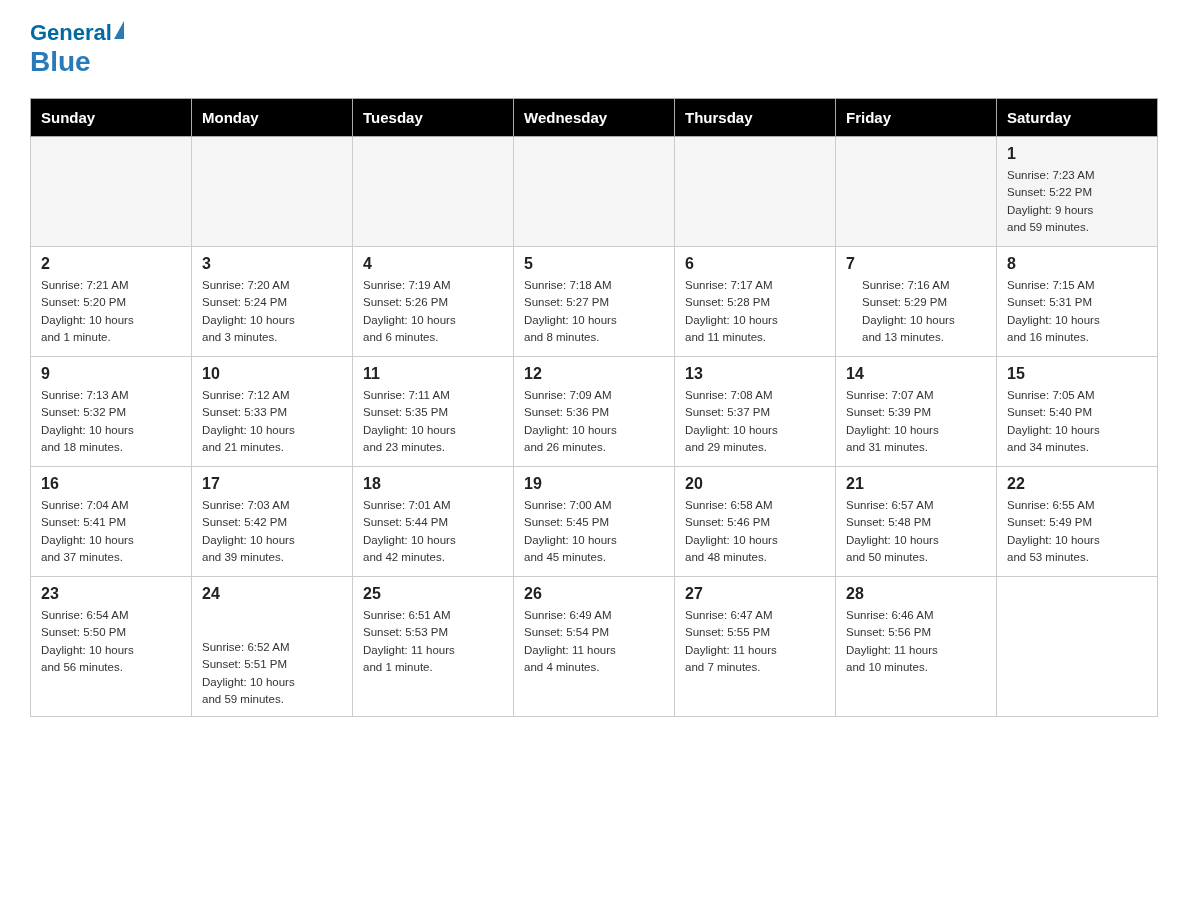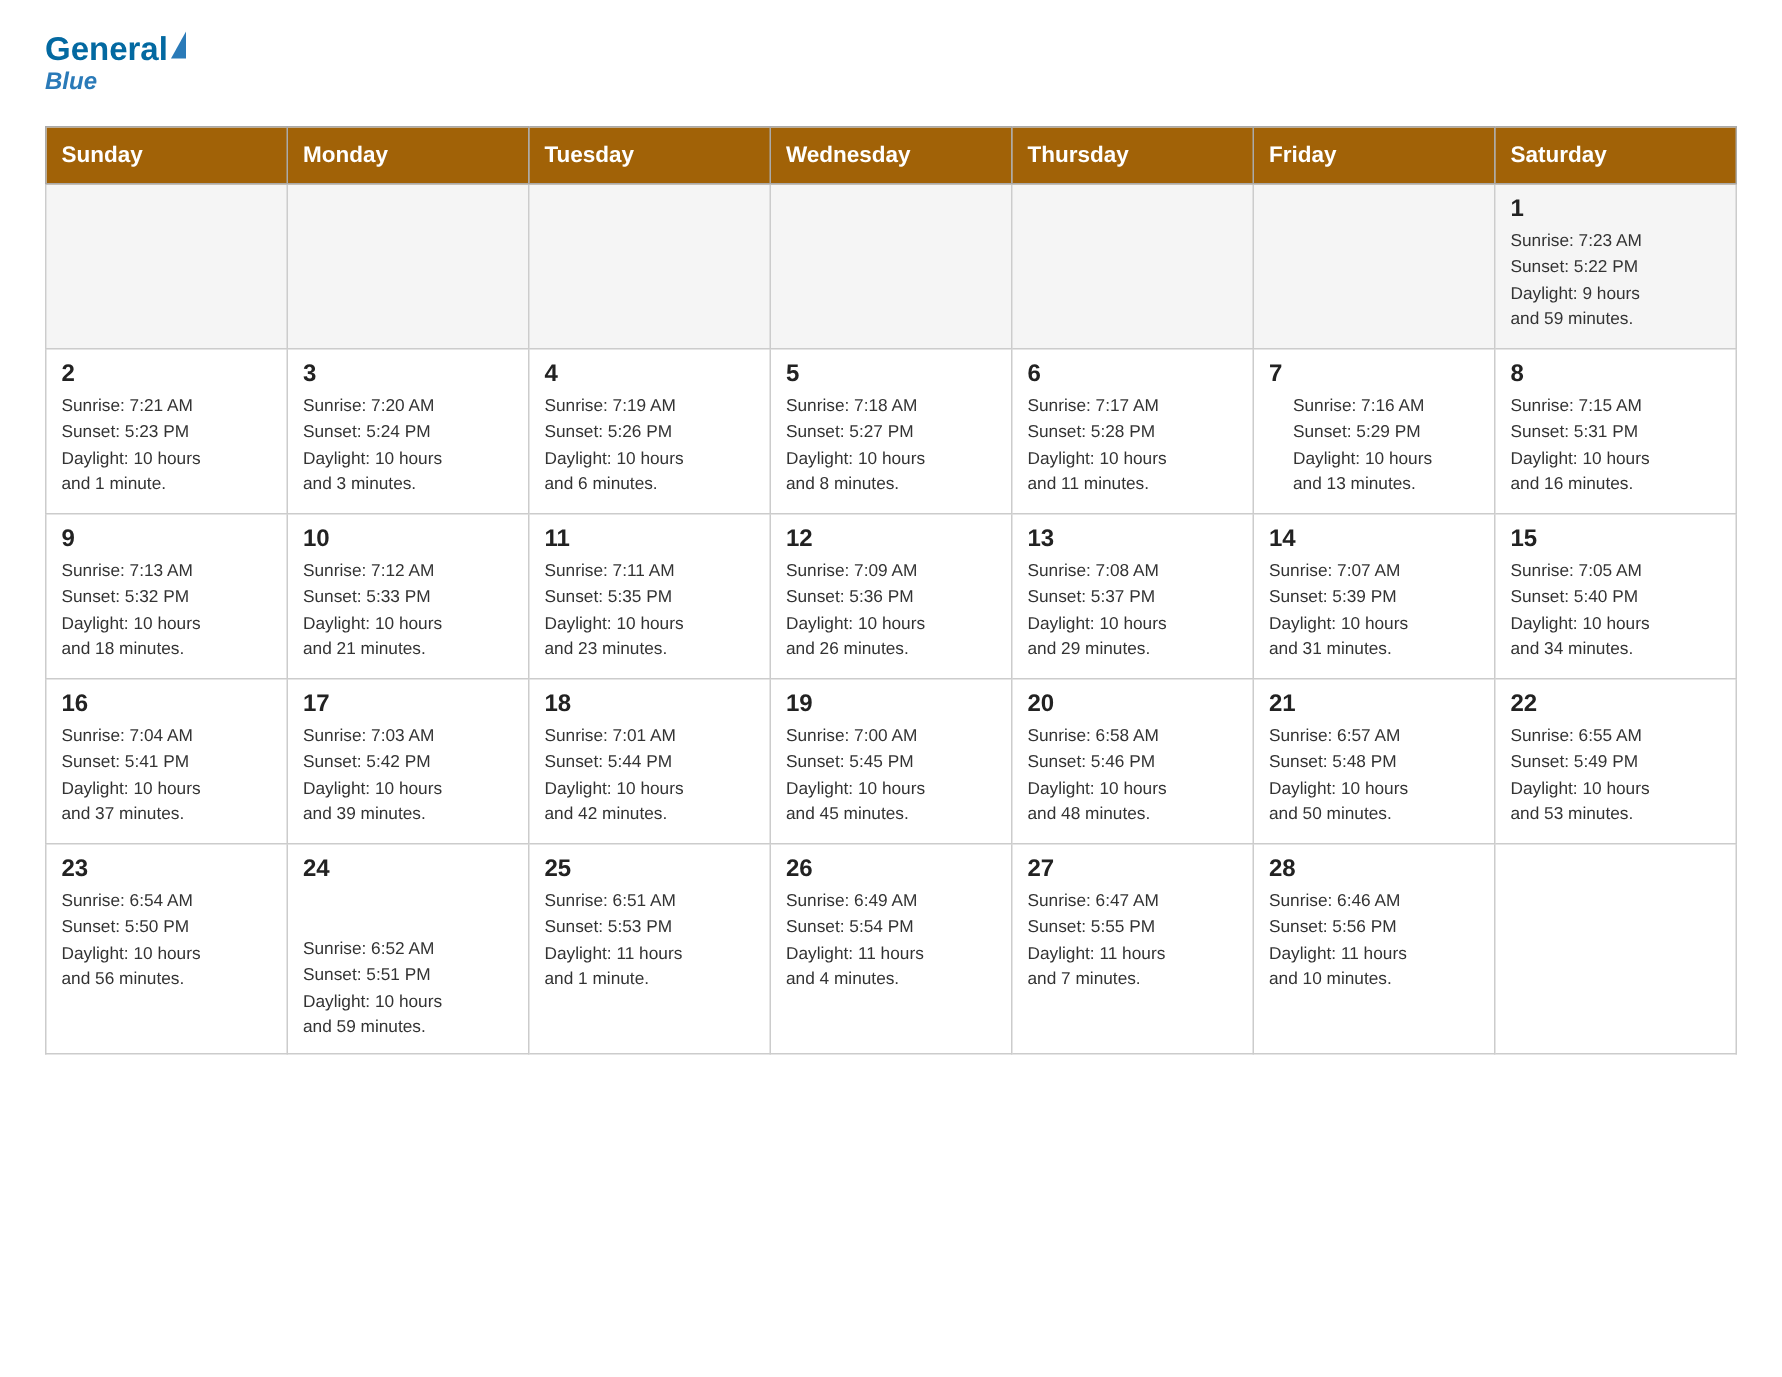--- a/index.html
+++ b/index.html
@@ -19,24 +19,23 @@
       display: flex;
       flex-direction: column;
       align-items: flex-start;
     }
     .logo-text-general {
       font-size: 22px;
       font-weight: bold;
       color: #0369a1;
     }
     .logo-text-blue {
-      font-size: 16px;
+      font-size: 28px;
       font-weight: bold;
       color: #2a7ab8;
-      font-style: italic;
     }
     .logo-icon {
       display: inline-block;
       width: 0;
       height: 0;
       border-left: 10px solid transparent;
       border-right: 0px solid transparent;
       border-bottom: 18px solid #2a7ab8;
       margin-left: 2px;
       vertical-align: middle;
@@ -60,21 +59,21 @@
       font-size: 20px;
       color: #444;
       margin-top: 4px;
     }
     .calendar {
       width: 100%;
       border-collapse: collapse;
       border: 1px solid #aaa;
     }
     .calendar th {
-      background-color: #a16207;
+      background-color: #000000;
       color: #fff;
       font-size: 15px;
       font-weight: bold;
       padding: 10px 10px;
       text-align: left;
       border: 1px solid #aaa;
     }
     .calendar td {
       vertical-align: top;
       padding: 8px 10px;
@@ -143,21 +142,21 @@
           <div class="day-info" style="white-space: pre-line;">Sunrise: 7:23 AM
 Sunset: 5:22 PM
 Daylight: 9 hours
 and 59 minutes.</div>
         </td>
       </tr>
       <tr>
         <td>
           <span class="day-num">2</span>
           <div class="day-info" style="white-space: pre-line;">Sunrise: 7:21 AM
-Sunset: 5:23 PM
+Sunset: 5:20 PM
 Daylight: 10 hours
 and 1 minute.</div>
         </td>
         <td>
           <span class="day-num">3</span>
           <div class="day-info" style="white-space: pre-line;">Sunrise: 7:20 AM
 Sunset: 5:24 PM
 Daylight: 10 hours
 and 3 minutes.</div>
         </td>

